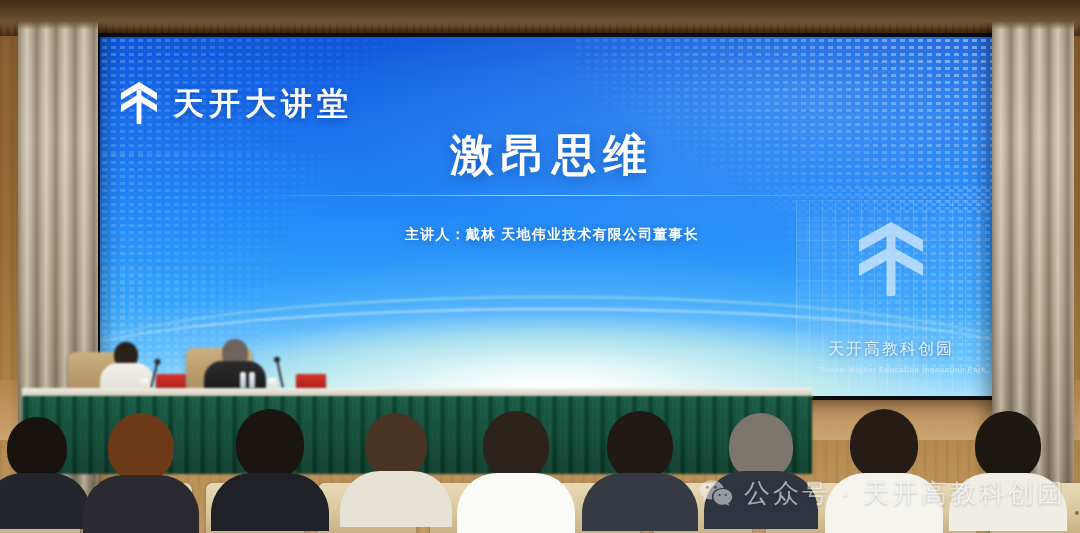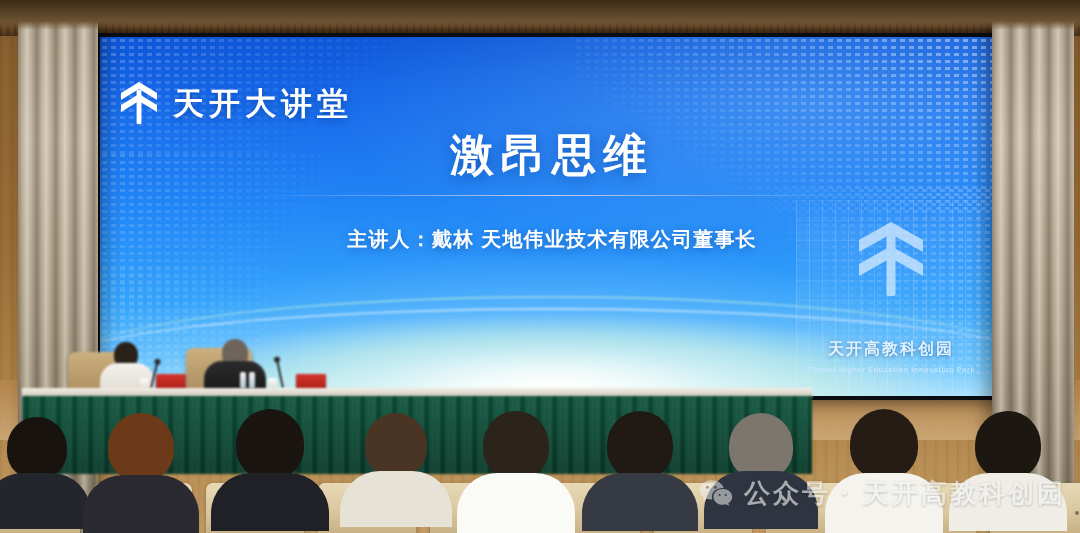--- a/index.html
+++ b/index.html
@@ -75,39 +75,39 @@
   
   .titlebox{position:absolute;left:0;right:0;top:95px;text-align:center;}
   .maintitle{color:#fff;font-weight:700;font-size:44px;letter-spacing:7px;
     line-height:1.05;text-shadow:0 3px 14px rgba(0,45,125,.45);
     display:flex;justify-content:center;gap:58px;}
   .mt-a,.mt-b{display:inline-block;text-align:center;}
   .rule{margin:17px auto 0;width:600px;height:1px;
     background:linear-gradient(90deg,rgba(255,255,255,0),rgba(230,215,235,.85),rgba(255,255,255,0));}
   .subtitle{margin-top:9px;color:#e9f3ff;font-size:13.5px;letter-spacing:2.6px;
     font-weight:600;opacity:.92;}
-  .speaker{margin-top:30px;color:#fff;font-size:20px;font-weight:700;letter-spacing:1.2px;
+  .speaker{margin-top:30px;color:#fff;font-size:14px;font-weight:700;letter-spacing:1.2px;
     text-shadow:0 2px 9px rgba(0,45,120,.4);}
 
   
   .park{position:absolute;right:18px;bottom:6px;width:190px;height:190px;opacity:.92;}
   .park-tower{position:absolute;left:0;right:0;top:0;height:150px;
     background:linear-gradient(180deg,rgba(170,215,255,.18),rgba(170,215,255,.05));
     -webkit-mask-image:linear-gradient(180deg,transparent,#000 24%);
     mask-image:linear-gradient(180deg,transparent,#000 24%);}
   .park-grid{position:absolute;inset:0;opacity:.5;
     background:
       repeating-linear-gradient(90deg,rgba(255,255,255,.30) 0 1px,rgba(255,255,255,0) 1px 13px),
       repeating-linear-gradient(180deg,rgba(255,255,255,.16) 0 1px,rgba(255,255,255,0) 1px 20px);}
   .park-emblem{position:absolute;left:50%;top:18px;transform:translateX(-50%);
     width:76px;height:82px;opacity:.85;}
   .park-name{position:absolute;left:0;right:0;bottom:30px;text-align:center;
-    color:#eaf6ff;font-size:16px;font-weight:700;letter-spacing:2px;
+    color:#eaf6ff;font-size:16px;font-weight:400;letter-spacing:2px;
     text-shadow:0 1px 4px rgba(0,40,110,.5);}
-  .park-en{position:absolute;left:0;right:0;bottom:16px;text-align:center;
+  .park-en{position:absolute;left:0;right:0;bottom:16px;text-align:right;
     color:#cfe8ff;font-size:7.5px;font-weight:700;letter-spacing:.5px;opacity:.9;}
 
   
   .curtain{position:absolute;top:0;height:100%;
     background:
       repeating-linear-gradient(90deg,
         rgba(0,0,0,.26) 0px, rgba(0,0,0,.05) 4px,
         rgba(255,255,255,.30) 9px, rgba(0,0,0,.05) 14px, rgba(0,0,0,.26) 19px),
       linear-gradient(180deg,#b9ab93 0%,#c8bba4 26%,#b6a78f 58%,#9d9079 86%,#8b7f69 100%);}
   .curtain.left{left:18px;width:80px;
@@ -151,21 +151,21 @@
   .aud{position:absolute;}
   .aud .head{position:absolute;left:50%;transform:translateX(-50%);
     border-radius:50% 50% 44% 44%;}
   .aud .shoulders{position:absolute;left:50%;transform:translateX(-50%);
     border-radius:40px 40px 0 0;}
 
   
   .watermark{position:absolute;right:14px;bottom:22px;display:flex;align-items:center;gap:11px;
     opacity:.62;}
   .wm-icon{width:34px;height:30px;flex:0 0 auto;}
-  .wm-text{color:#f2f2f2;font-size:26px;font-weight:700;letter-spacing:3px;
+  .wm-text{color:#f2f2f2;font-size:26px;font-weight:400;letter-spacing:3px;
     text-shadow:0 1px 3px rgba(0,0,0,.35);}
 
   .blur-soft{filter:blur(1.1px);}
   .blur-mid{filter:blur(1.9px);}
 </style>
 </head>
 <body>
 
 <div id="stage">
 

